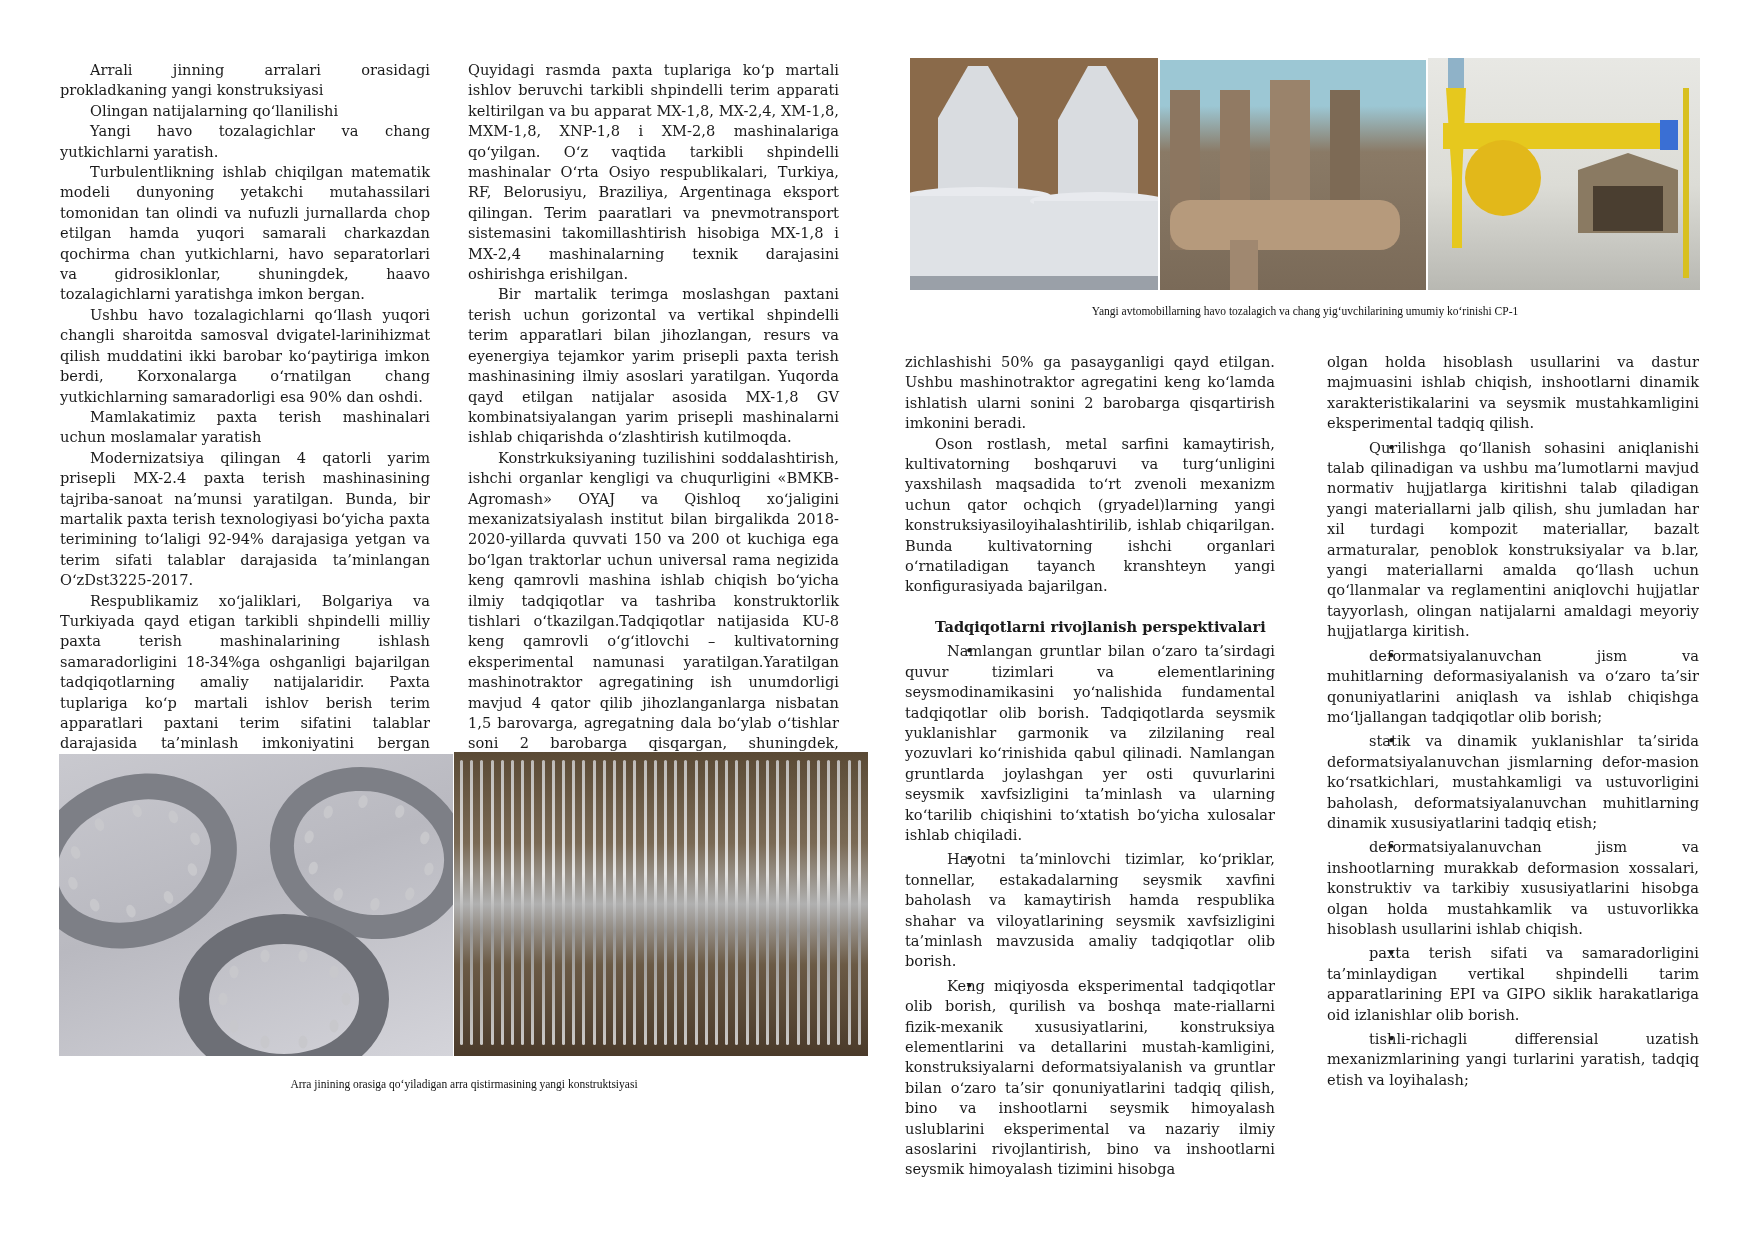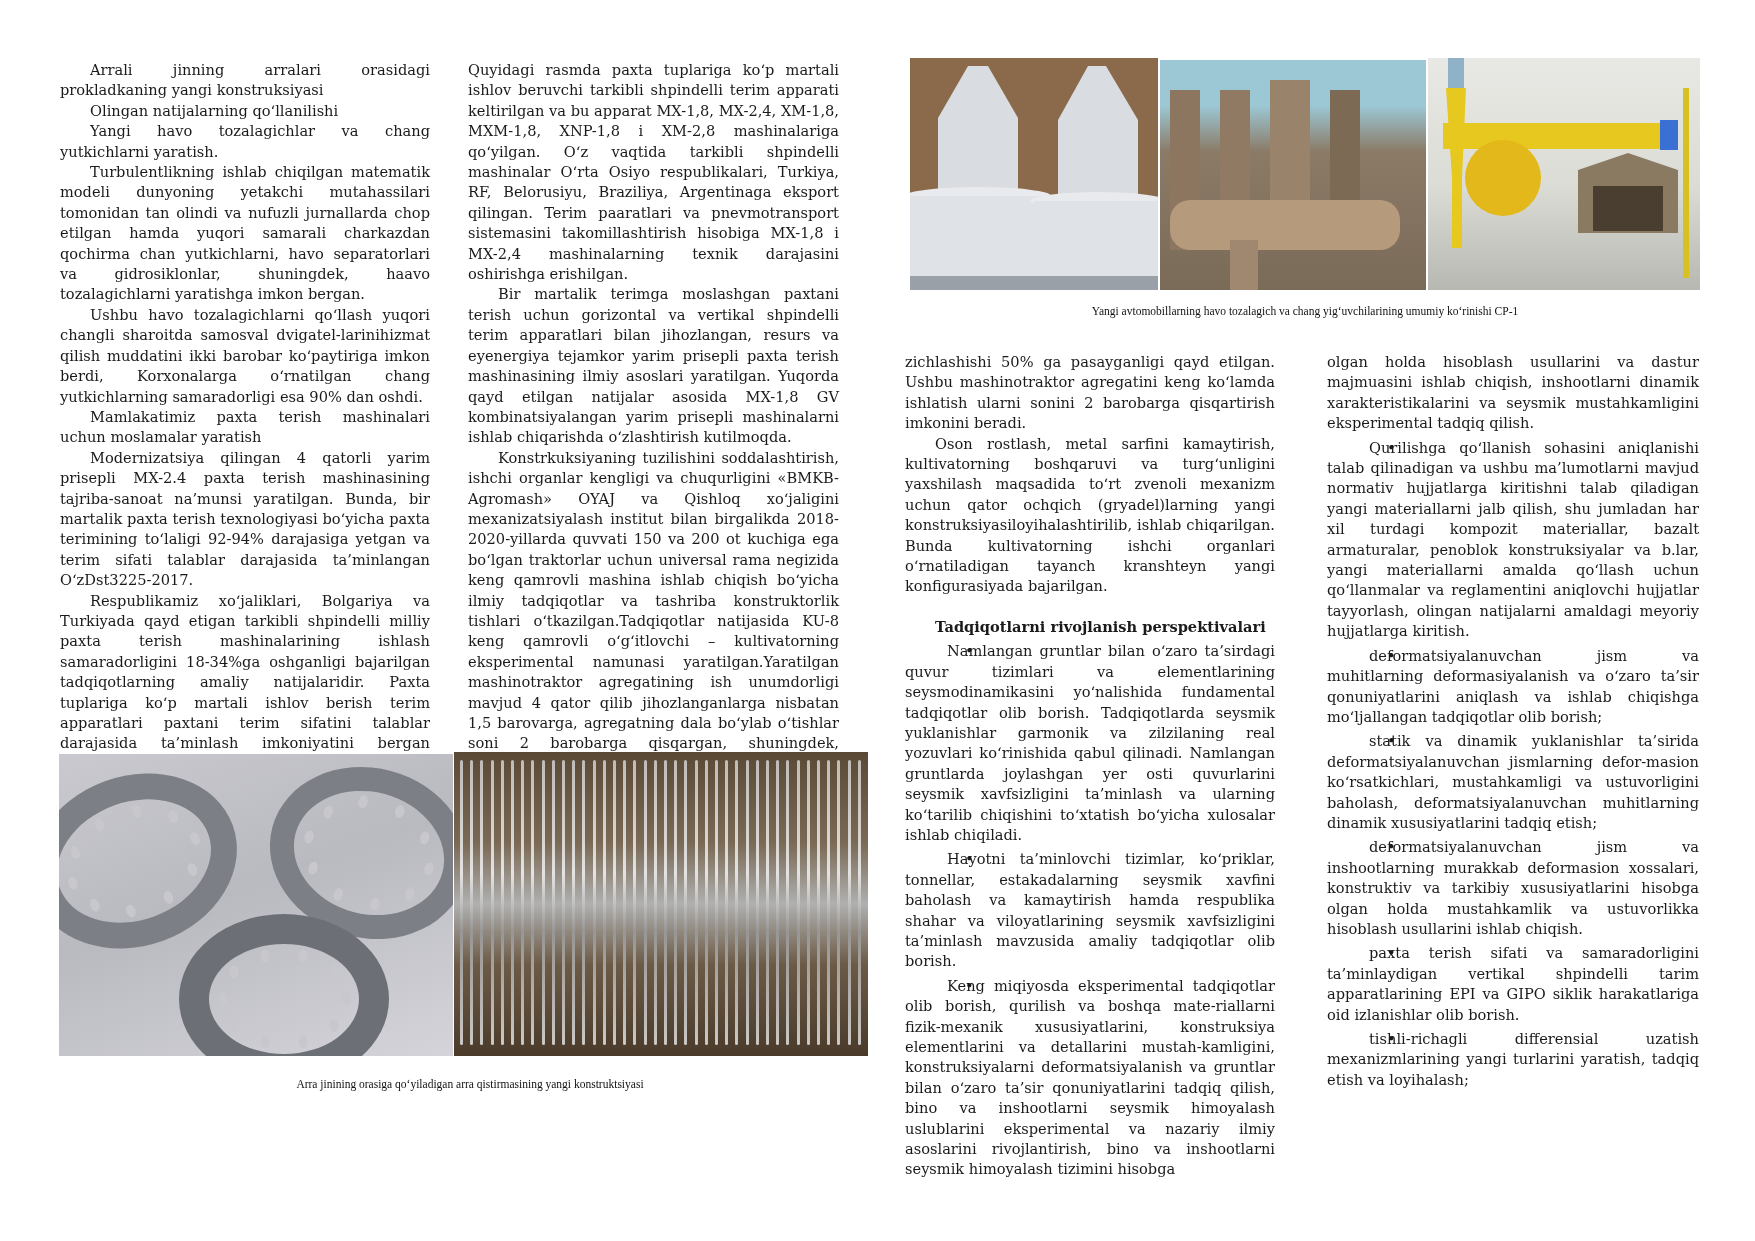--- a/index.html
+++ b/index.html
@@ -124,21 +124,21 @@
     <div class="coil-line" style="left: 322.2px;"></div>
     <div class="coil-line" style="left: 332.4px;"></div>
     <div class="coil-line" style="left: 342.6px;"></div>
     <div class="coil-line" style="left: 352.8px;"></div>
     <div class="coil-line" style="left: 363px;"></div>
     <div class="coil-line" style="left: 373.2px;"></div>
     <div class="coil-line" style="left: 383.4px;"></div>
     <div class="coil-line" style="left: 393.6px;"></div>
     <div class="coil-line" style="left: 403.8px;"></div>
   </div>
-<div class="caption" style="left:66px;top:1078px;width:808px;">Arra jinining orasiga qo‘yiladigan arra qistirmasining yangi konstruktsiyasi</div>
+<div class="caption" style="left:60px;top:1078px;width:808px;">Arra jinining orasiga qo‘yiladigan arra qistirmasining yangi konstruktsiyasi</div>
 
 <div id="photo-cyclones" class="photo">
   <svg width="248" height="232" viewBox="0 0 248 232">
     <polygon points="58,8 78,8 108,60 108,135 28,135 28,60" fill="#d9dce0"></polygon>
     <ellipse cx="68" cy="138" rx="73" ry="9" fill="#e8eaee"></ellipse>
     <rect x="0" y="138" width="142" height="80" fill="#dfe2e6"></rect>
     <polygon points="178,8 196,8 228,62 228,140 148,140 148,62" fill="#d9dce0"></polygon>
     <ellipse cx="188" cy="143" rx="68" ry="9" fill="#e8eaee"></ellipse>
     <rect x="124" y="143" width="124" height="78" fill="#dfe2e6"></rect>
     <rect x="0" y="218" width="248" height="14" fill="#9aa0a8"></rect>

